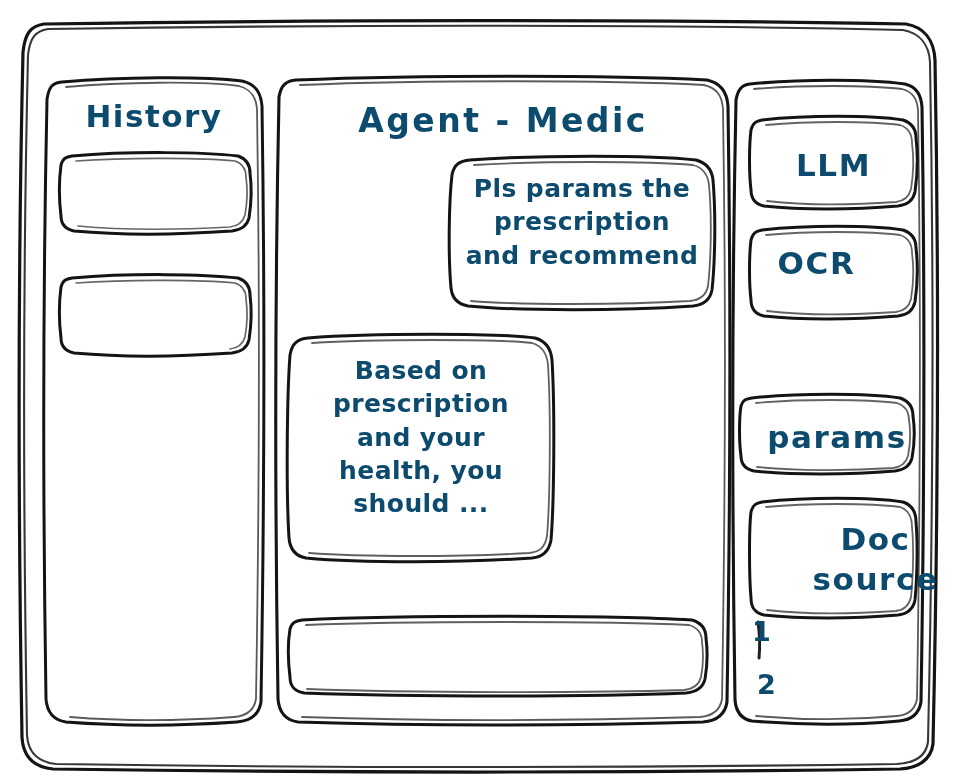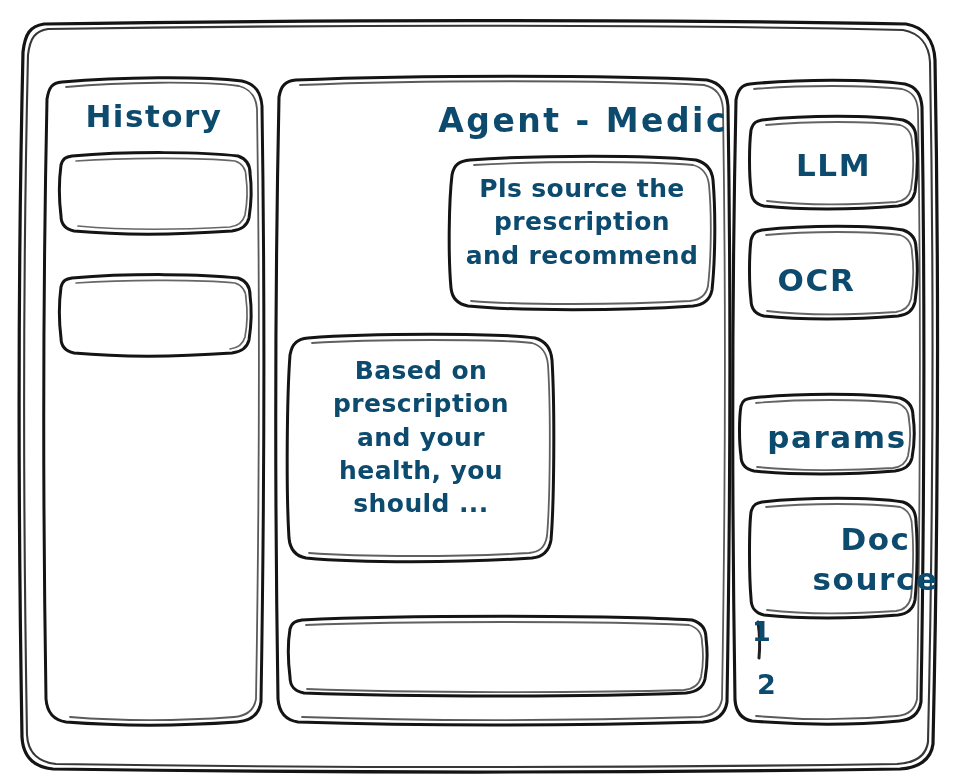--- a/index.html
+++ b/index.html
@@ -31,21 +31,21 @@
     text-align: center;
     color: #0c4a6e;
     font-weight: 600;
     letter-spacing: 0.6px;
     line-height: 1.28;
     white-space: pre-line;
     user-select: none;
   }
 
   .panel-title { font-size: 31px; letter-spacing: 1.5px; }
-  .app-title   { font-size: 33px; letter-spacing: 2.5px; text-align: right; }
+  .app-title   { font-size: 33px; letter-spacing: 2.5px; }
   .tool-label  { font-size: 31px; letter-spacing: 1.6px; }
   .bubble-text { font-size: 25px; letter-spacing: 0.4px; line-height: 1.33; }
   .list-num    { font-size: 27px; font-weight: 700; text-align: left; }
 
   
   .hit {
     position: absolute;
     background: transparent;
   }
 </style>
@@ -170,21 +170,21 @@
   <div class="lbl bubble-text" style="left:0; top:26px; width:192px;"></div>
 </div>
 
 <div class="hit" style="left:60px; top:276px; width:192px; height:80px;">
   <div class="lbl bubble-text" style="left:0; top:26px; width:192px;"></div>
 </div>
 
 <div class="lbl app-title" style="left:278px; top:100px; width:450px;">Agent - Medic</div>
 
 <div class="hit" style="left:449px; top:158px; width:266px; height:150px;">
-  <div class="lbl bubble-text" style="left:8px; top:14px; width:250px;">Pls source the
+  <div class="lbl bubble-text" style="left:8px; top:14px; width:250px;">Pls params the
 prescription
 and recommend</div>
 </div>
 
 <div class="hit" style="left:287px; top:336px; width:268px; height:224px;">
   <div class="lbl bubble-text" style="left:6px; top:18px; width:256px;">Based on
 prescription
 and your
 health, you
 should ...</div>
@@ -192,21 +192,21 @@
 
 <div class="hit" style="left:288px; top:618px; width:420px; height:78px;">
   <div class="lbl bubble-text" style="left:14px; top:24px; width:392px; text-align:left;"></div>
 </div>
 
 <div class="hit" style="left:749px; top:118px; width:157px; height:92px;">
   <div class="lbl tool-label" style="left:0; top:28px; width:169px;">LLM</div>
 </div>
 
 <div class="hit" style="left:749px; top:228px; width:169px; height:92px;">
-  <div class="lbl tool-label" style="left:0; top:33px; width:135px;text-align:center;">OCR</div>
+  <div class="lbl tool-label" style="left:0; top:16px; width:135px;text-align:center;">OCR</div>
 </div>
 
 <div class="hit" style="left:739px; top:396px; width:176px; height:79px;">
   <div class="lbl tool-label" style="left:0; top:22px; width:156px;margin-left:20px;">params</div>
 </div>
 
 <div class="hit" style="left:791px; top:500px; width:169px; height:147px;">
   <div class="lbl tool-label" style="left:0; top:20px; width:169px;">Doc
 source</div>
 </div>

